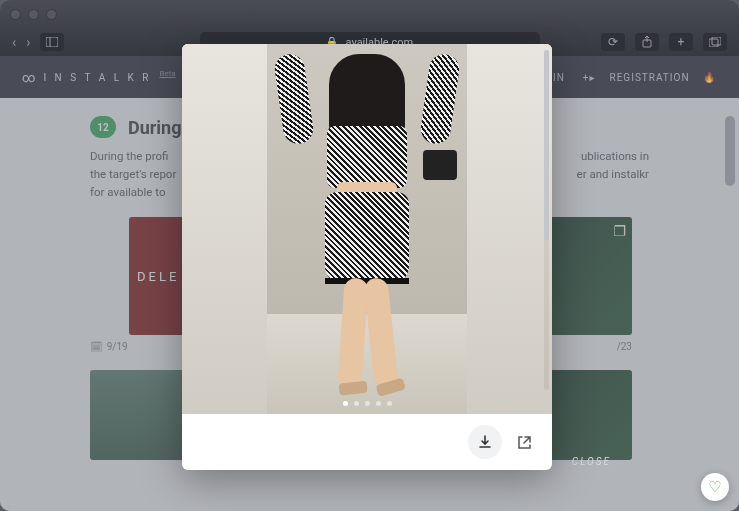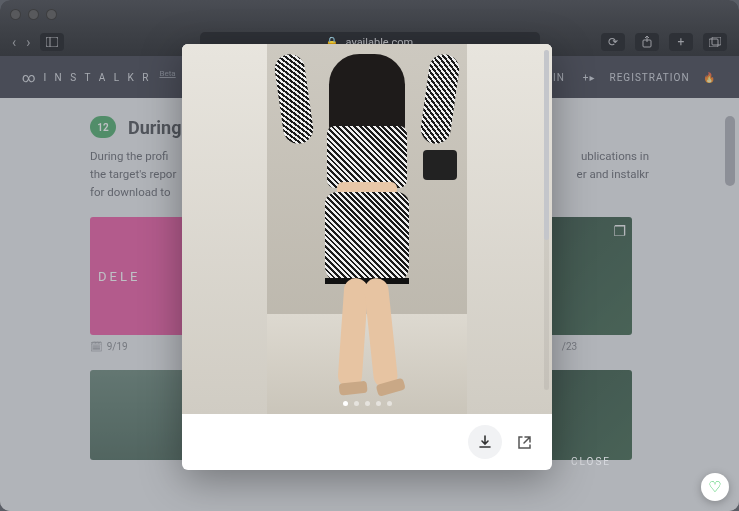--- a/index.html
+++ b/index.html
@@ -25,21 +25,21 @@
   .beta { font-size:8px; letter-spacing:0; color:#8d919c; transform:translateY(-4px);text-decoration:underline;}
   .maskico { font-size:13px; letter-spacing:0;}
 
   .content { padding:18px 90px 0; color:#3a3d42; position:relative;}
   .badge { display:inline-flex; width:26px; height:22px; background:#3aa35a; color:#fff; border-radius:11px; align-items:center; justify-content:center; font-size:10px; font-weight:600; vertical-align:middle;}
   .h1 { display:inline-block; font-size:18px; font-weight:700; margin-left:8px; vertical-align:middle;}
   .para { font-size:11.5px; color:#555860; margin:10px 0 16px; line-height:1.55;}
   .grid { display:flex; gap:14px;}
   .card { width:125px; }
   .thumb { height:118px; border-radius:3px; background:#666; position:relative; overflow:hidden;}
-  .dele .thumb { background:#ec4899; display:flex; align-items:center; justify-content:flex-start; color:#fff; font-size:13px; letter-spacing:3px; padding-left:8px;}
+  .dele .thumb { background:#7f1d1d; display:flex; align-items:center; justify-content:flex-start; color:#fff; font-size:13px; letter-spacing:3px; padding-left:8px;margin-left:39px;}
   .dt { font-size:10px; color:#7a7d82; margin-top:6px; display:flex; align-items:center; gap:4px;}
   .row2 { display:flex; gap:14px; margin-top:18px;}
   .row2 .thumb { height:90px;}
   .th-green { background:linear-gradient(135deg,#1a3a2a,#2a5538);}
   .th-dark { background:#20232a;}
   .th-tan { background:linear-gradient(#caa97a,#9d7a4c);}
   .th-pool { background:linear-gradient(#5a7a6a,#3a5a4a);}
   .stack-ico { position:absolute; top:6px; right:6px; color:#eee; font-size:14px;}
   .scroll-track { position:absolute; right:4px; top:60px; bottom:6px; width:10px;}
   .scroll-thumb { position:absolute; top:0; width:10px; height:70px; background:rgba(120,124,132,.6); border-radius:5px;}
@@ -64,21 +64,21 @@
   .bag { position:absolute; top:96px; right:-30px; width:34px; height:30px; background:#222; border-radius:4px;}
   .dots { position:absolute; bottom:8px; left:0; right:0; display:flex; justify-content:center; gap:6px;}
   .dots span { width:5px; height:5px; border-radius:50%; background:rgba(255,255,255,.5);}
   .dots span.active { background:#fff;}
   .modal-bar { height:56px; display:flex; align-items:center; justify-content:flex-end; padding:0 16px; gap:10px; position:relative;}
   .circ { width:34px; height:34px; border-radius:50%; background:#f1f2f4; display:flex; align-items:center; justify-content:center; color:#444;}
   .ext { width:24px; height:24px; display:flex; align-items:center; justify-content:center; color:#555; font-size:16px;}
   .modal-scroll { position:absolute; right:3px; top:6px; width:5px; height:340px; background:rgba(0,0,0,.06); border-radius:3px;}
   .modal-scroll::after{content:"";position:absolute;top:0;left:0;width:5px;height:190px;background:#c4c6cb;border-radius:3px;}
 
-  .close-txt { position:absolute; z-index:7; right:128px; bottom:44px; color:#d7d9de; font-size:10px; letter-spacing:2px;}
+  .close-txt { position:absolute; z-index:7; right:128px; bottom:44px; color:#d7d9de; font-size:10px; letter-spacing:2px;font-style:italic;}
   .help-bubble { position:absolute; z-index:20; right:10px; bottom:10px; width:28px; height:28px; border-radius:50%; background:#fff; box-shadow:0 2px 8px rgba(0,0,0,.25); display:flex; align-items:center; justify-content:center; color:#34c759; font-size:15px;}
 
   svg { display:block; }
 </style>
 </head>
 <body>
 
 <div class="titlebar">
   <div class="dot"></div>
   <div class="dot"></div>
@@ -146,21 +146,21 @@
   </div>
 
   <div class="content">
     <span class="badge">12</span>
     <span class="h1">During</span>
     <div class="para">
       <span>During the profi</span>
       <span style="float:right">ublications in</span><br>
       <span>the target's repor</span>
       <span style="float:right">er and instalkr</span><br>
-      <span>for download to</span>
+      <span>for available to</span>
     </div>
 
     <div class="grid">
       <div class="card dele">
         <div class="thumb">
             <span>DELE</span>
           </div>
         <div class="dt">
             <span>🗓</span>
             <span>9/19</span>
@@ -169,21 +169,21 @@
       <div class="card">
           <div class="thumb th-dark"></div>
         </div>
       <div class="card">
           <div class="thumb th-dark"></div>
         </div>
       <div class="card">
         <div class="thumb th-green">
             <span class="stack-ico">❐</span>
           </div>
-        <div class="dt" style="justify-content:center">
+        <div class="dt" style="justify-content:flex-end">
             <span>/23</span>
           </div>
       </div>
     </div>
 
     <div class="row2">
       <div class="card">
           <div class="thumb th-pool"></div>
         </div>
       <div class="card">

